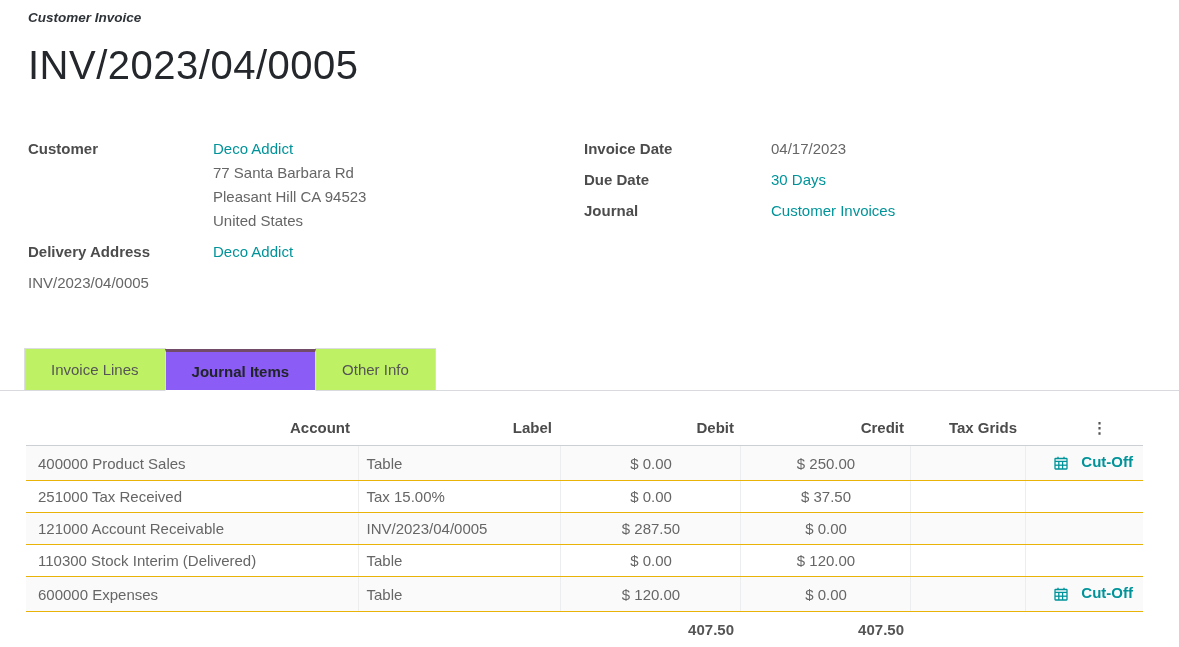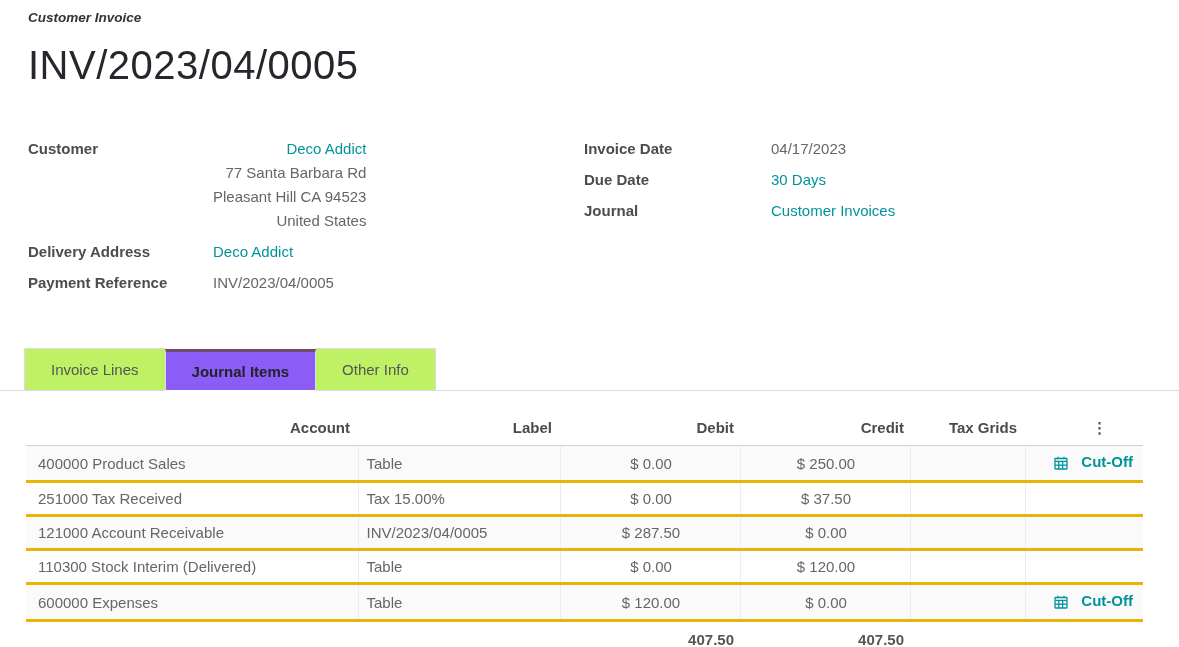--- a/index.html
+++ b/index.html
@@ -15,21 +15,21 @@
   .doc-title { font-size:40px; font-weight:500; color:#24272b; margin-top:20px; line-height:1.0; letter-spacing:0.5px; }
 
   
   .fields { display:flex; padding-left:28px; margin-top:52px; }
   .fields-col-left { width:556px; }
   .fields-col-right { width:560px; }
   .field-row { display:flex; align-items:flex-start; margin-bottom:7px; font-size:15px; line-height:24px; }
   .field-label { font-weight:700; color:#4c4c4c; flex:0 0 auto; }
   .fields-col-left .field-label { width:185px; }
   .fields-col-right .field-label { width:187px; }
-  .field-value { color:#666;text-align:right; }
+  .field-value { color:#666; }
   .addr-line { color:#666; }
   .link { color:#00949a; cursor:pointer; text-decoration:none; }
 
   
   .tabbar { display:flex; align-items:flex-end; margin-top:46px; padding-left:24px; border-bottom:1px solid #d8dadd; }
   .tab {
     height:42px; display:flex; align-items:center; padding:0 26px;
     font-size:15px; color:#555; background:#bef264;
     border:1px solid #dadcdf; border-bottom:none; margin-right:-1px;
     cursor:pointer; position:relative;
@@ -44,21 +44,21 @@
   .table-wrap { margin:20px 0 0 26px; width:1117px; }
   table { border-collapse:collapse; table-layout:fixed; width:1117px; font-size:15px; }
   thead th {
     text-align:right; font-weight:700; color:#4b4b4b;
     padding:8px 8px 9px 12px; border-bottom:1px solid #ccd0d4;
     white-space:nowrap; overflow:hidden;
   }
   thead th.num { text-align:right; padding-right:6px; }
   thead th.opts { text-align:right; padding-right:36px; }
   tbody td {
-    padding:7px 8px; color:#666; border-bottom:3px solid #eab308;
+    padding:7px 8px; color:#666; border-bottom:1px solid #eab308;
     white-space:nowrap; overflow:hidden;
   }
   tbody td + td { border-left:1px solid #ecedef; }
   tbody td:first-child { padding-left:12px; }
   tbody tr:nth-child(odd) { background:#fafafa; }
   td.num { text-align:center; padding-right:6px; }
   td.cutoff-cell { text-align:right; padding-right:10px; }
   tfoot td { padding:9px 6px 0 8px; font-weight:700; color:#555;margin-top:16px; }
   tfoot td.num { text-align:right; }
 
@@ -92,21 +92,20 @@
         <div class="addr-line">77 Santa Barbara Rd</div>
         <div class="addr-line">Pleasant Hill CA 94523</div>
         <div class="addr-line">United States</div>
       </div>
     </div>
     <div class="field-row">
       <div class="field-label">Delivery Address</div>
       <div class="field-value"><a class="link">Deco Addict</a></div>
     </div>
     <div class="field-row">
-      <div class="field-label">Payment Reference</div>
       <div class="field-value">INV/2023/04/0005</div>
     </div>
   </div>
 
   <div class="fields-col-right">
     <div class="field-row">
       <div class="field-label">Invoice Date</div>
       <div class="field-value">04/17/2023</div>
     </div>
     <div class="field-row">

